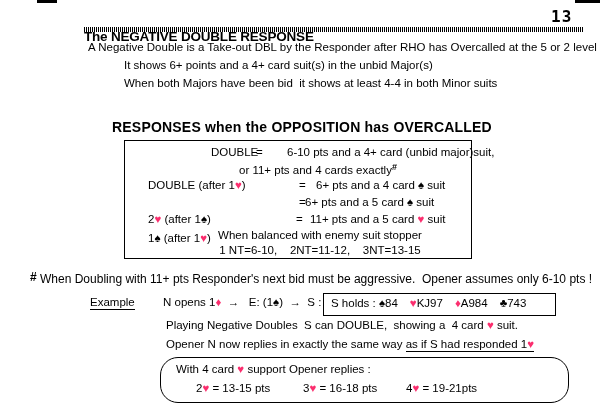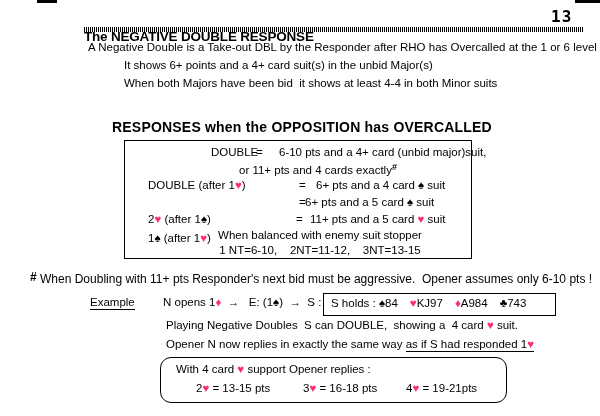--- a/index.html
+++ b/index.html
@@ -34,34 +34,34 @@
 
 <div class="page">
 
   <div class="abs bar" style="left:37px; top:0; width:20px;"></div>
   <div class="abs bar" style="left:575px; top:0; width:25px;"></div>
 
   <div class="abs title" style="left:84px; top:10px;" data-bind="header.title">The NEGATIVE DOUBLE RESPONSE</div>
   <div class="abs pagenum" style="left:551px; top:7px;" data-bind="header.page_number">13</div>
   <div class="abs hatch" style="left:84px; top:27px; width:500px;"></div>
 
-  <div class="abs t" style="left:88px; top:41px;"><span data-bind="intro.line1.0">A Negative Double is a Take-out DBL by the </span><b data-bind="intro.line1.1">Responder</b><span data-bind="intro.line1.2"> after RHO has Overcalled at the 1 or 6 level</span></div>
+  <div class="abs t" style="left:88px; top:41px;"><span data-bind="intro.line1.0">A Negative Double is a Take-out DBL by the </span><b data-bind="intro.line1.1">Responder</b><span data-bind="intro.line1.2"> after RHO has Overcalled at the 5 or 2 level</span></div>
 
   <div class="abs t" style="left:124px; top:59px;"><span data-bind="intro.line2.0">It shows 6+ points and a 4+ card suit(s) in the </span><b data-bind="intro.line2.1">unbid Major</b><span data-bind="intro.line2.2">(s)</span></div>
 
   <div class="abs t" style="left:124px; top:77px;"><span data-bind="intro.line3.0">When </span><b data-bind="intro.line3.1">both Majors</b><span data-bind="intro.line3.2"> have been bid  it shows at least 4-4 in </span><b data-bind="intro.line3.3">both Minor</b><span data-bind="intro.line3.4"> suits</span></div>
 
 
   <div class="abs heading" style="left:112px; top:119px;" data-bind="responses.heading">RESPONSES when the OPPOSITION has OVERCALLED</div>
 
   <div class="abs box" style="left:124px; top:140px; width:348px; height:119px;">
 
     <span class="abs t" style="left:86px; top:5px;" data-bind="responses.row1.label">DOUBLE</span>
     <span class="abs t" style="left:131px; top:5px;" data-bind="responses.row1.eq">=</span>
-    <span class="abs t" style="left:154px; top:5px;" data-bind="responses.row1.text">6-10 pts and a 4+ card (unbid major)suit,</span>
+    <span class="abs t" style="left:162px; top:5px;" data-bind="responses.row1.text">6-10 pts and a 4+ card (unbid major)suit,</span>
 
     <span class="abs t" style="left:114px; top:21px;"><b data-bind="responses.row2.bold">or</b><span data-bind="responses.row2.text"> 11+ pts and 4 cards exactly</span><span class="sup" data-bind="responses.row2.footnote_mark">#</span></span>
 
     <span class="abs t" style="left:23px; top:38px;"><span data-bind="responses.row3.label_pre">DOUBLE (after 1</span><span class="red" data-bind="suits.heart">♥</span><span data-bind="responses.row3.label_close">)</span></span>
     <span class="abs t" style="left:174px; top:38px;" data-bind="responses.row3.eq">=</span>
     <span class="abs t" style="left:191px; top:38px;"><span data-bind="responses.row3.text_pre">6+ pts and a 4 card </span><span data-bind="suits.spade">♠</span><span data-bind="responses.row3.text_post"> suit</span></span>
 
     <span class="abs t" style="left:23px; top:55px;margin-top:36px;"><span data-bind="responses.row4.rank">1</span><span data-bind="suits.spade">♠</span><span data-bind="responses.row4.label_mid"> (after 1</span><span class="red" data-bind="suits.heart">♥</span><span data-bind="responses.row4.label_close">)</span></span>
     <span class="abs t" style="left:174px; top:55px;" data-bind="responses.row4.eq">=</span>
     <span class="abs t" style="left:180px; top:55px;"><span data-bind="responses.row4.text_pre">6+ pts and a 5 card </span><span data-bind="suits.spade">♠</span><span data-bind="responses.row4.text_post"> suit</span></span>
@@ -82,21 +82,21 @@
   <div class="abs t" style="left:163px; top:296px;"><span data-bind="example.seq_pre">N opens 1</span><span class="red" data-bind="suits.diamond">♦</span><span data-bind="example.seq_mid">  →   E: (1</span><span data-bind="suits.spade">♠</span><span data-bind="example.seq_post">)  →  S : DBL</span></div>
 
   <div class="abs box" style="left:323px; top:293px; width:233px; height:23px;">
     <span class="abs t" style="left:7px; top:3px;"><span data-bind="example.holds.label">S holds : </span><span data-bind="suits.spade">♠</span><span data-bind="example.holds.groups.0.cards">84</span><span class="red" style="margin-left:12px;" data-bind="suits.heart">♥</span><span data-bind="example.holds.groups.1.cards">KJ97</span><span class="red" style="margin-left:12px;" data-bind="suits.diamond">♦</span><span data-bind="example.holds.groups.2.cards">A984</span><span style="margin-left:12px;" data-bind="suits.club">♣</span><span data-bind="example.holds.groups.3.cards">743</span></span>
   </div>
 
   <div class="abs t" style="left:166px; top:319px;"><span data-bind="para.line1_pre">Playing Negative Doubles  S can DOUBLE,  showing a  4 card </span><span class="red" data-bind="suits.heart">♥</span><span data-bind="para.line1_post"> suit.</span></div>
 
   <div class="abs t" style="left:166px; top:338px;"><span data-bind="para.line2_pre">Opener N now replies in exactly the same way </span><span class="ul"><span data-bind="para.line2_underlined">as if S had responded 1</span><span class="red" data-bind="suits.heart">♥</span></span></div>
 
-  <div class="abs rbox" style="left:160px; top:357px; width:347px; height:46px;">
+  <div class="abs rbox" style="left:160px; top:357px; width:409px; height:46px;border-radius:18px;">
     <span class="abs t" style="left:15px; top:5px;"><span data-bind="opener_box.title_pre">With 4 card </span><span class="red" data-bind="suits.heart">♥</span><span data-bind="opener_box.title_post"> support Opener replies :</span></span>
 
     <span class="abs t" style="left:35px; top:24px;"><span data-bind="opener_box.replies.0.bid">2</span><span class="red" data-bind="suits.heart">♥</span><span data-bind="opener_box.replies.0.points"> = 13-15 pts</span></span>
     <span class="abs t" style="left:142px; top:24px;"><span data-bind="opener_box.replies.1.bid">3</span><span class="red" data-bind="suits.heart">♥</span><span data-bind="opener_box.replies.1.points"> = 16-18 pts</span></span>
     <span class="abs t" style="left:245px; top:24px;"><span data-bind="opener_box.replies.2.bid">4</span><span class="red" data-bind="suits.heart">♥</span><span data-bind="opener_box.replies.2.points"> = 19-21pts</span></span>
   </div>
 
 </div>
 
 </body></html>

